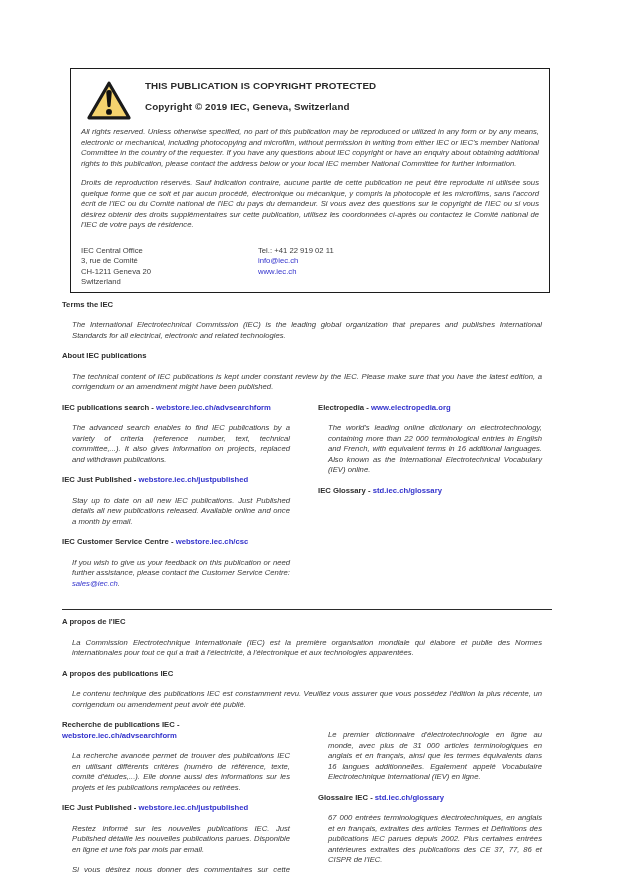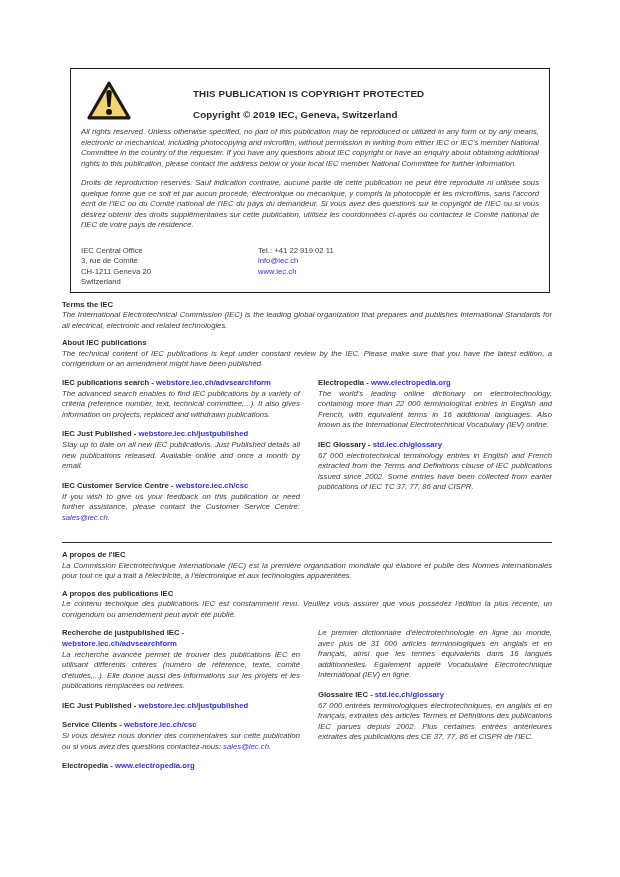--- a/index.html
+++ b/index.html
@@ -15,21 +15,21 @@
   .page { padding: 68px 68px 0 62px; box-sizing: border-box; width: 620px; }
 
   
   .copyright-box {
     box-sizing: border-box;
     width: 480px;
     margin-left: 8px;
     border: 1.3px solid #1c1c1c;
     padding: 9px 10px 4px 10px;
   }
-  .box-header { display: flex; align-items: flex-end; margin: 2px 0 6px 5px; gap: 48px; }
+  .box-header { display: flex; align-items: flex-start; margin: 2px 0 6px 5px; }
   .warn-svg { width: 46px; height: 41px; flex: 0 0 auto; }
   .box-titles { margin-left: 13px; }
   .box-title, .box-subtitle {
     font-size: 9.8px; line-height: 12px; font-weight: bold; color: #2a2a2a;
     letter-spacing: 0.1px;
   }
   .box-title { margin-bottom: 9px; }
   .just { text-align: justify; margin: 0; font-style: italic; }
   .copyright-box p { margin: 0 0 9px 0; }
   .contact-row { display: flex; margin-top: 15px; }
@@ -37,21 +37,21 @@
   .contact-col { }
   .addr-line, .contact-line { display: block; }
 
   
   .blink { color: #3333cc; font-weight: bold; text-decoration: none; cursor: pointer; text-align: center; }
   .tlink { color: #3333cc; text-decoration: none; cursor: pointer; }
 
   
   h3 { font-size: 7.7px; line-height: 10.5px; color: #2e2e2e; margin: 7px 0 0 0; }
   h4 { font-size: 7.7px; line-height: 10.5px; color: #2e2e2e; margin: 0; font-weight: bold; }
-  .sec p { margin: 0; }
+  .sec p { margin: 10px; }
   .cols { display: flex; margin-top: 8px; }
   .col-left { width: 238px; flex: 0 0 auto; margin-right: 18px; }
   .col-right { width: 234px; flex: 0 0 auto; }
   .blk { margin-bottom: 9px; }
   .blk h4 { margin-bottom: 0.5px; }
   .sep {
     border: none;
     border-top: 1.5px solid #2b2b2b;
     margin: 10px 0 0 0;
   }
@@ -111,45 +111,44 @@
           <p class="just"><span>If you wish to give us your feedback on this publication or need further assistance, please contact the Customer Service Centre: </span><a class="tlink">sales@iec.ch</a><span>.</span></p>
         </div>
       </div>
       <div class="col-right">
         <div class="blk">
           <h4><span>Electropedia - </span><a class="blink">www.electropedia.org</a></h4>
           <p class="just">The world's leading online dictionary on electrotechnology, containing more than 22 000 terminological entries in English and French, with equivalent terms in 16 additional languages. Also known as the International Electrotechnical Vocabulary (IEV) online.</p>
         </div>
         <div class="blk">
           <h4><span>IEC Glossary - </span><a class="blink">std.iec.ch/glossary</a></h4>
-          <p class="just">67 000 electrotechnical terminology entries in English and French extracted from the Terms and Definitions clause of IEC publications issued since 2002. Some entries have been collected from earlier publications of IEC TC 37, 77, 86 and CISPR.</p>
         </div>
       </div>
     </div>
   </div>
 
   <hr class="sep">
 
   <div class="sec">
     <h3>A propos de l'IEC</h3>
     <p class="just">La Commission Electrotechnique Internationale (IEC) est la première organisation mondiale qui élabore et publie des Normes internationales pour tout ce qui a trait à l'électricité, à l'électronique et aux technologies apparentées.</p>
     <h3>A propos des publications IEC</h3>
     <p class="just">Le contenu technique des publications IEC est constamment revu. Veuillez vous assurer que vous possédez l'édition la plus récente, un corrigendum ou amendement peut avoir été publié.</p>
 
     <div class="cols">
       <div class="col-left">
         <div class="blk">
-          <h4><span>Recherche de justpublished IEC -</span><br><a class="blink">webstore.iec.ch/advsearchform</a></h4>
+          <h4><span>Recherche de publications IEC -</span><br><a class="blink">webstore.iec.ch/advsearchform</a></h4>
           <p class="just">La recherche avancée permet de trouver des publications IEC en utilisant différents critères (numéro de référence, texte, comité d'études,...). Elle donne aussi des informations sur les projets et les publications remplacées ou retirées.</p>
         </div>
         <div class="blk">
           <h4><span>IEC Just Published - </span><a class="blink">webstore.iec.ch/justpublished</a></h4>
+          <p class="just">Restez informé sur les nouvelles publications IEC. Just Published détaille les nouvelles publications parues. Disponible en ligne et une fois par mois par email.</p>
         </div>
         <div class="blk">
-          <h4><span>Service Clients - </span><a class="blink">webstore.iec.ch/csc</a></h4>
           <p class="just"><span>Si vous désirez nous donner des commentaires sur cette publication ou si vous avez des questions contactez-nous: </span><a class="tlink">sales@iec.ch</a><span>.</span></p>
         </div>
         <div class="blk">
           <h4><span>Electropedia - </span><a class="blink">www.electropedia.org</a></h4>
         </div>
       </div>
       <div class="col-right">
         <div class="blk">
           <p class="just">Le premier dictionnaire d'électrotechnologie en ligne au monde, avec plus de 31 000 articles terminologiques en anglais et en français, ainsi que les termes équivalents dans 16 langues additionnelles. Egalement appelé Vocabulaire Electrotechnique International (IEV) en ligne.</p>
         </div>

